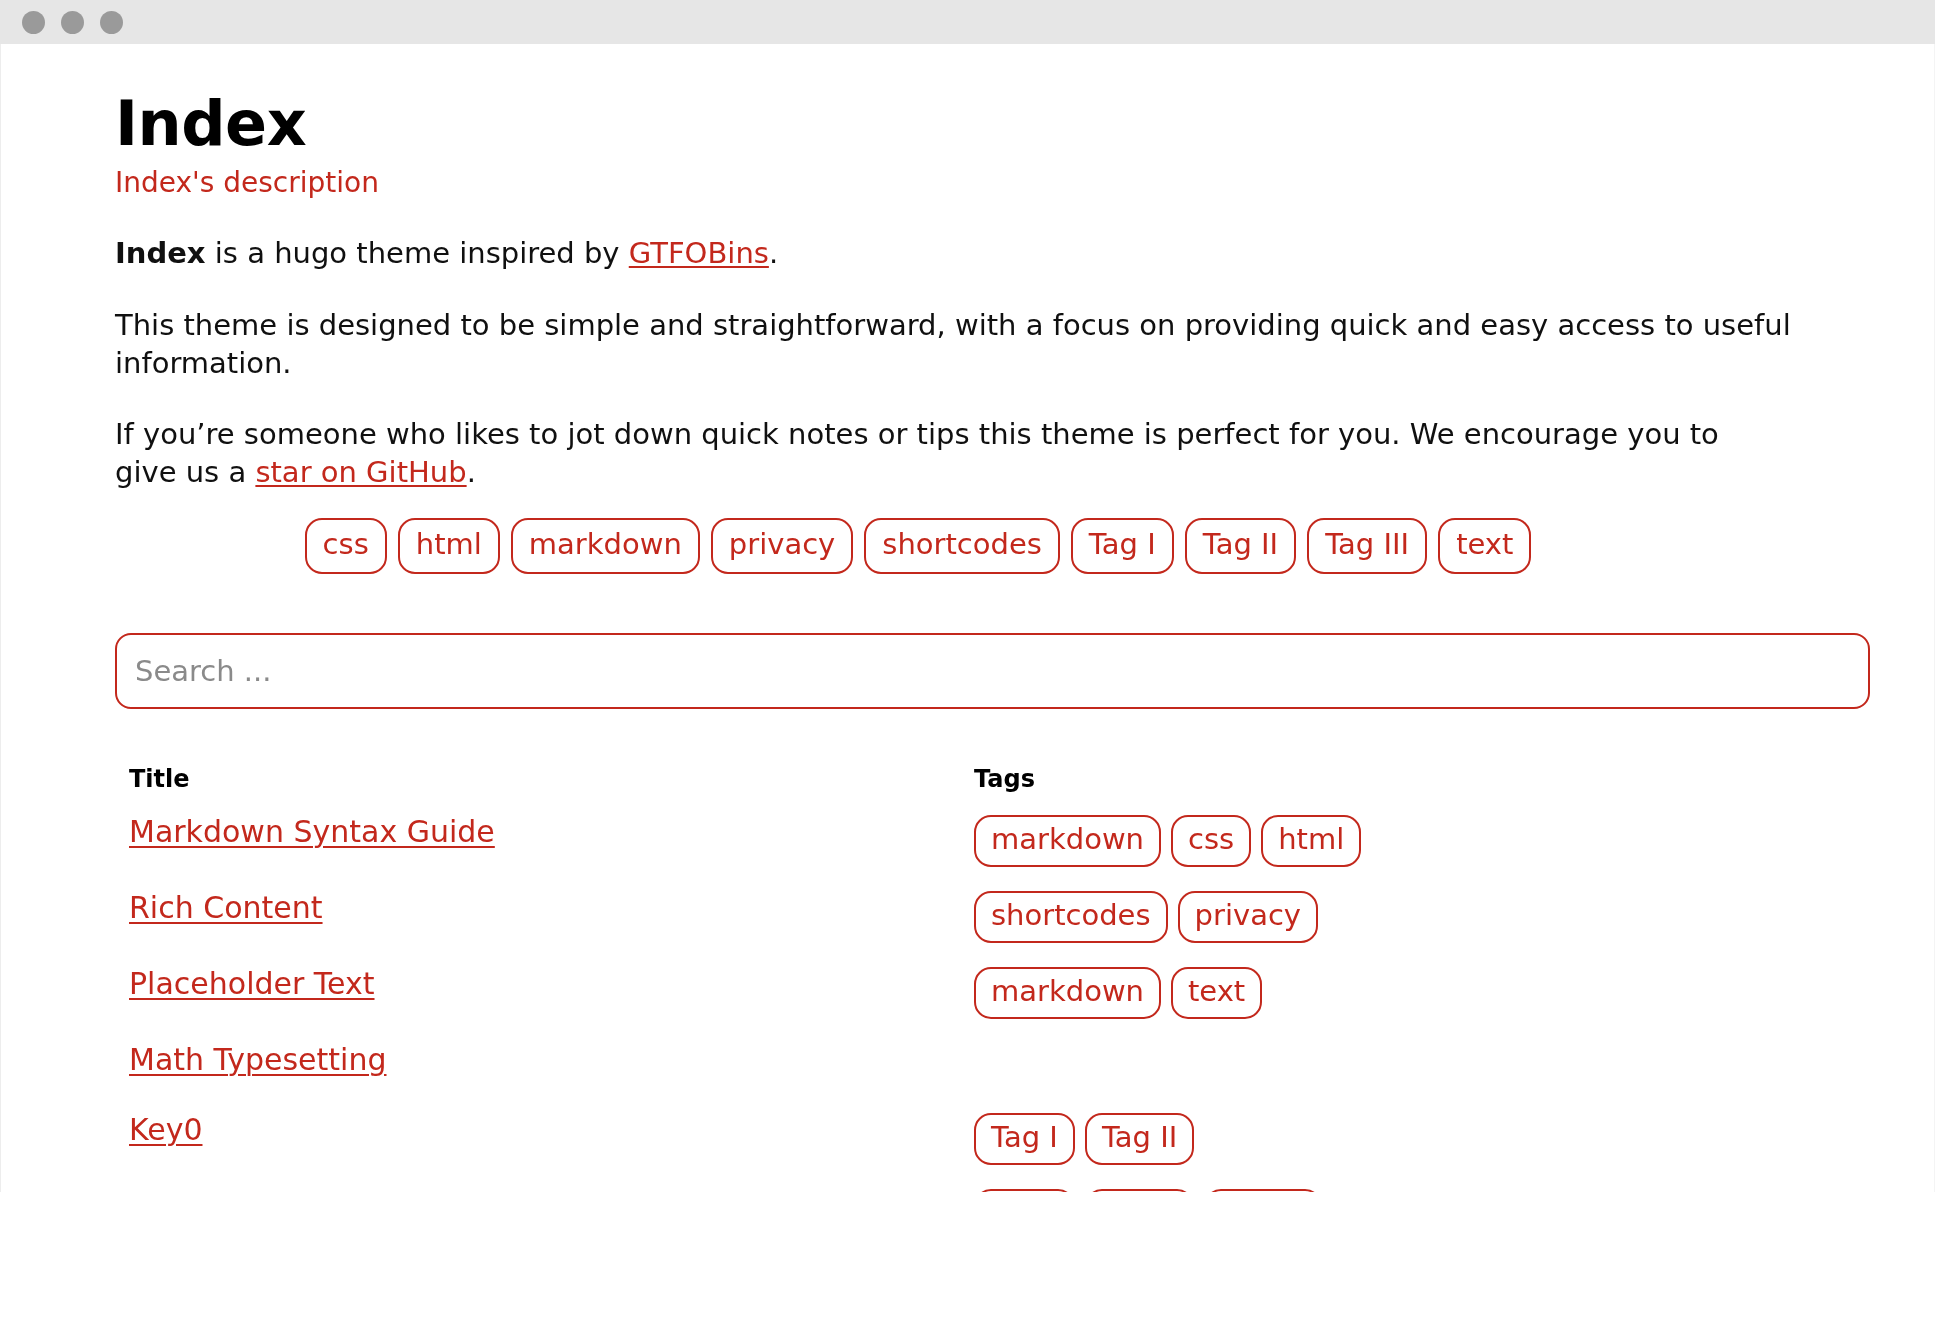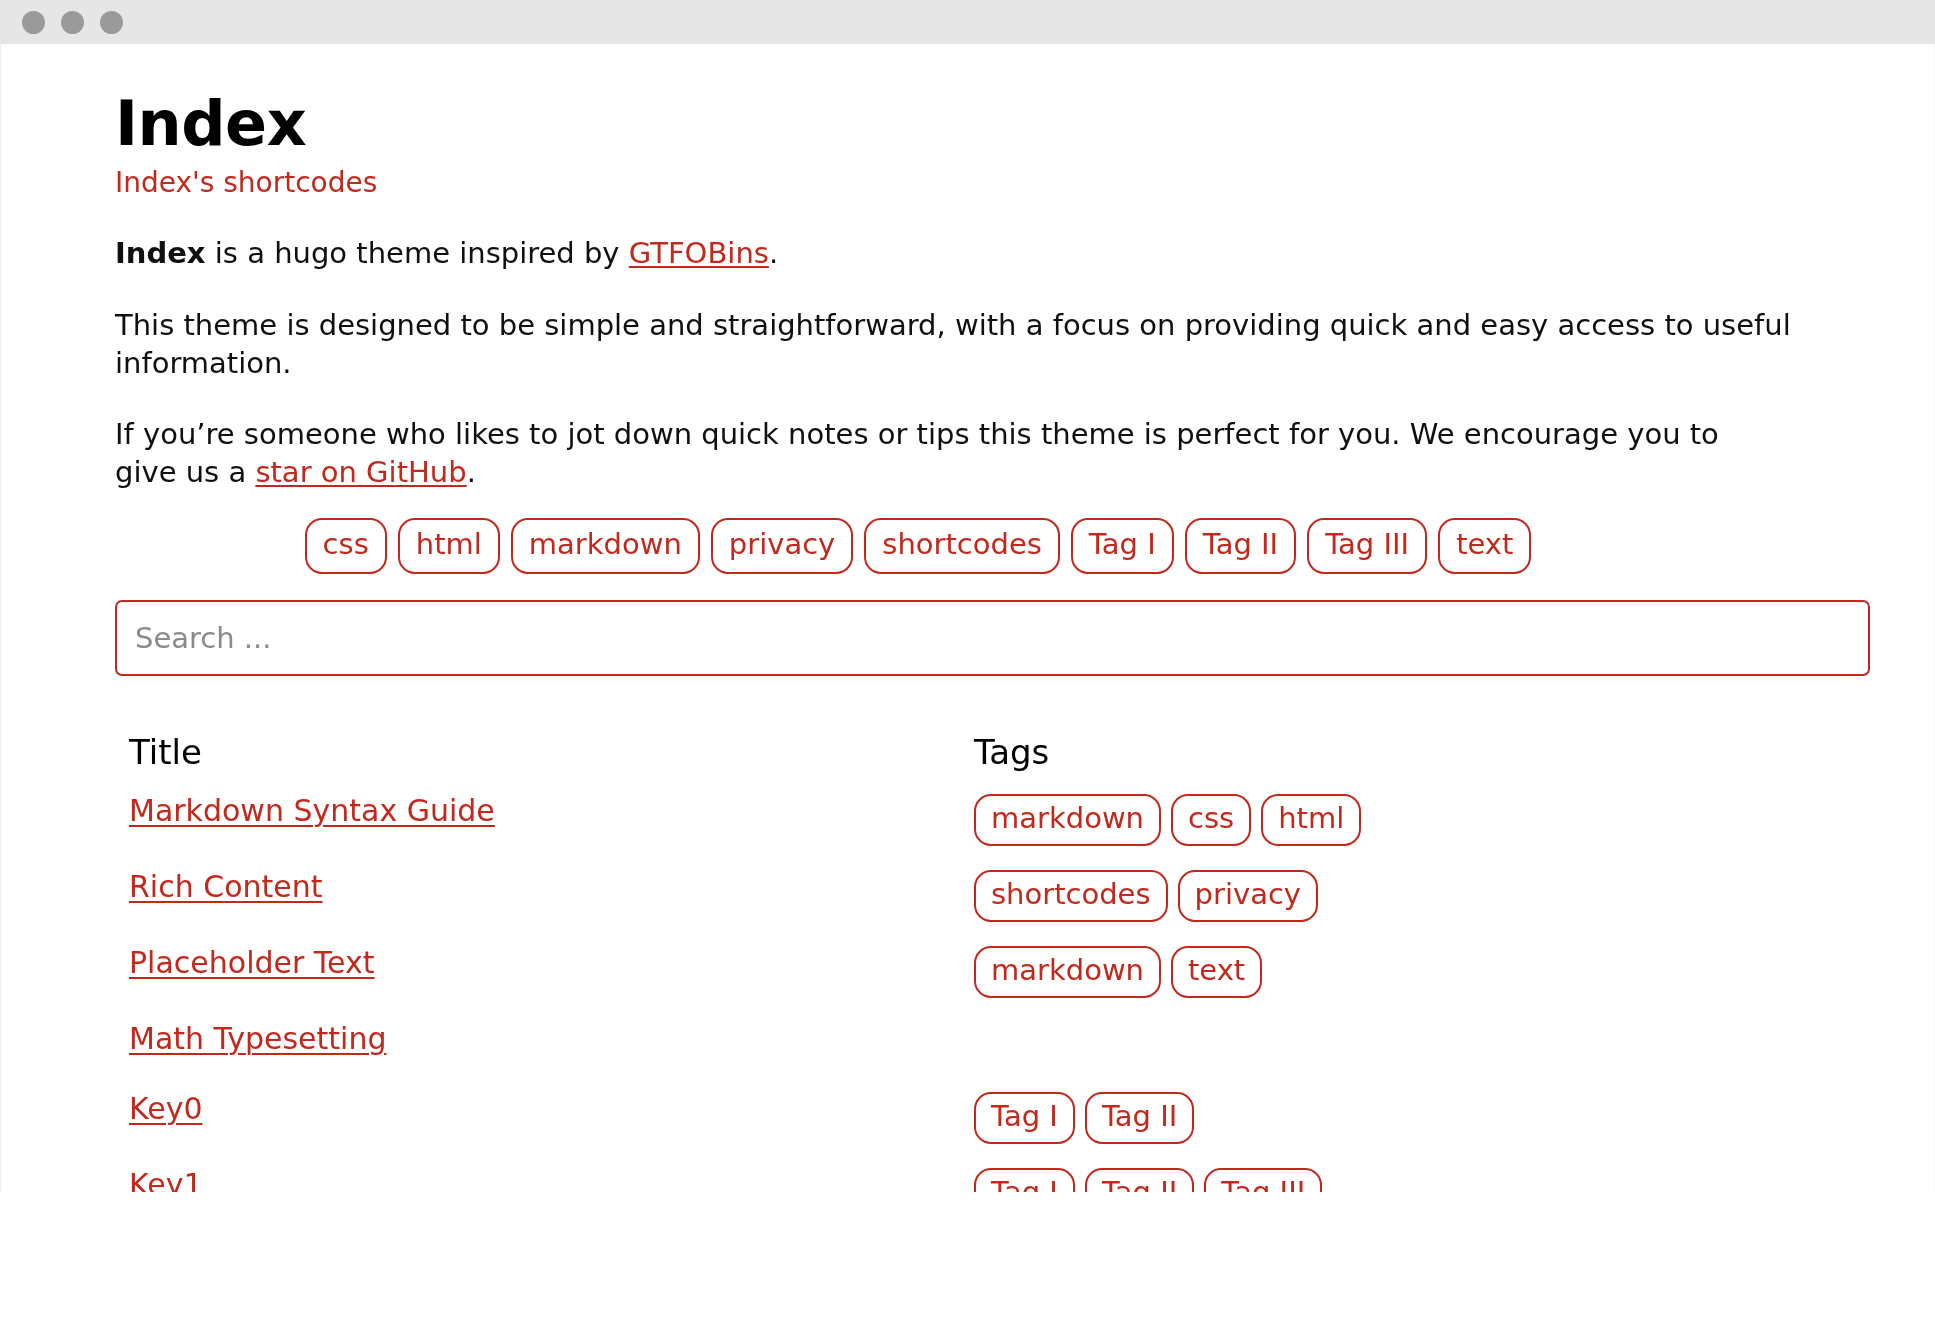--- a/index.html
+++ b/index.html
@@ -116,46 +116,47 @@
 
   
   .search-wrap {
     width: 1755px;
     margin: 0 0 56px 0;
   }
   .search-input {
     width: 100%;
     height: 76px;
     border: 2px solid #C3281C;
-    border-radius: 7px;
+    border-radius: 16px;
     background: #ffffff;
     font-family: "DejaVu Sans", sans-serif;
     font-size: 29px;
     color: #2a2a2a;
     padding: 0 18px;
     outline: none;
+    margin-top: 33px;
   }
   .search-input::placeholder {
     color: #8a8a8a;
     opacity: 1;
   }
 
   
   .listing {
     width: 1740px;
     border-collapse: collapse;
     table-layout: fixed;
   }
   .listing col.c-title { width: 845px; }
   .listing col.c-tags  { width: 895px; }
 
   .listing th {
     text-align: left;
-    font-size: 34px;
-    font-weight: normal;
+    font-size: 24px;
+    font-weight: bold;
     color: #000000;
     padding: 0 0 22px 14px;
   }
 
   .listing td {
     vertical-align: top;
     padding: 0 0 24px 14px;
     height: 70px;
   }
   .listing td.tags-cell { padding-left: 14px; }
@@ -189,21 +190,21 @@
   <div class="titlebar">
     <span class="dot"></span>
     <span class="dot"></span>
     <span class="dot"></span>
   </div>
 
   <div class="viewport">
     <div class="page">
 
       <h1 class="page-title">Index</h1>
-      <div class="page-description">Index's shortcodes</div>
+      <div class="page-description">Index's description</div>
 
       <p class="para p1"><b>Index</b><span> is a hugo theme inspired by </span><a class="inline-link" href="#">GTFOBins</a><span>.</span></p>
 
       <p class="para p2">This theme is designed to be simple and straightforward, with a focus on providing quick and easy access to useful information.</p>
 
       <p class="para p3"><span>If you’re someone who likes to jot down quick notes or tips this theme is perfect for you. We encourage you to give us a </span><a class="inline-link" href="#">star on GitHub</a><span>.</span></p>
 
       <div class="tagrow">
           <a class="pill" href="#">css</a>
           <a class="pill" href="#">html</a>

